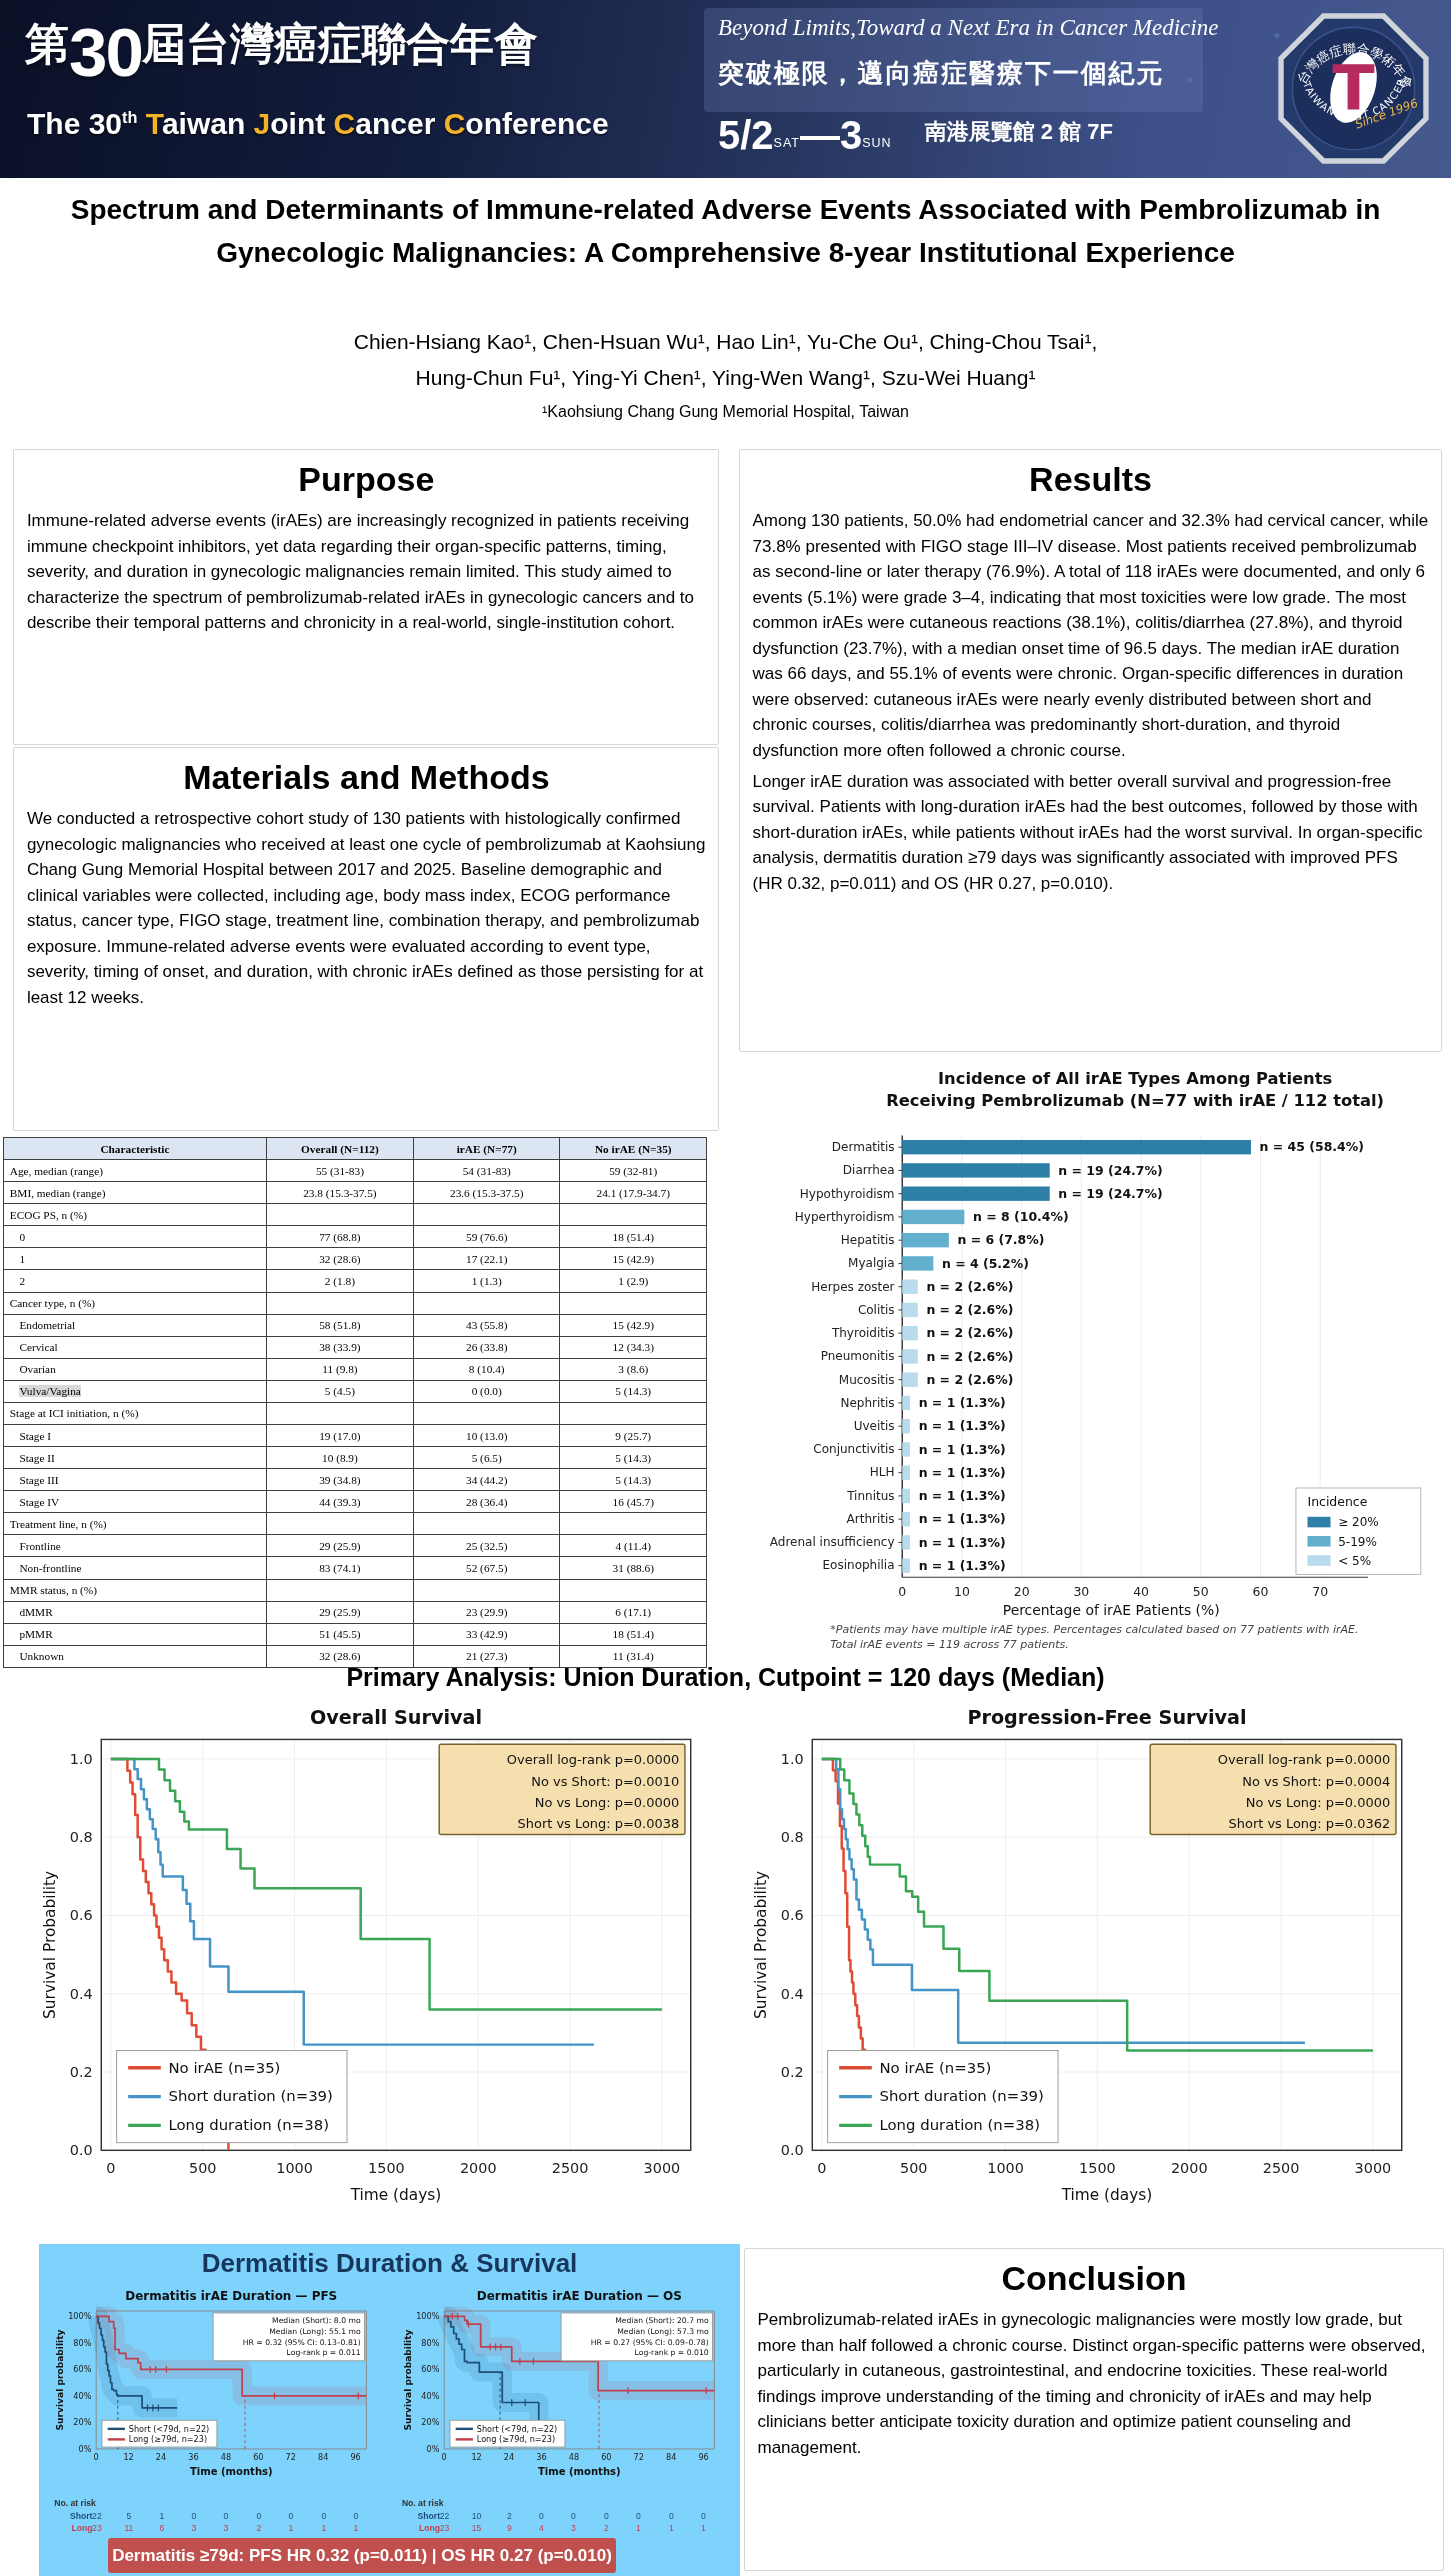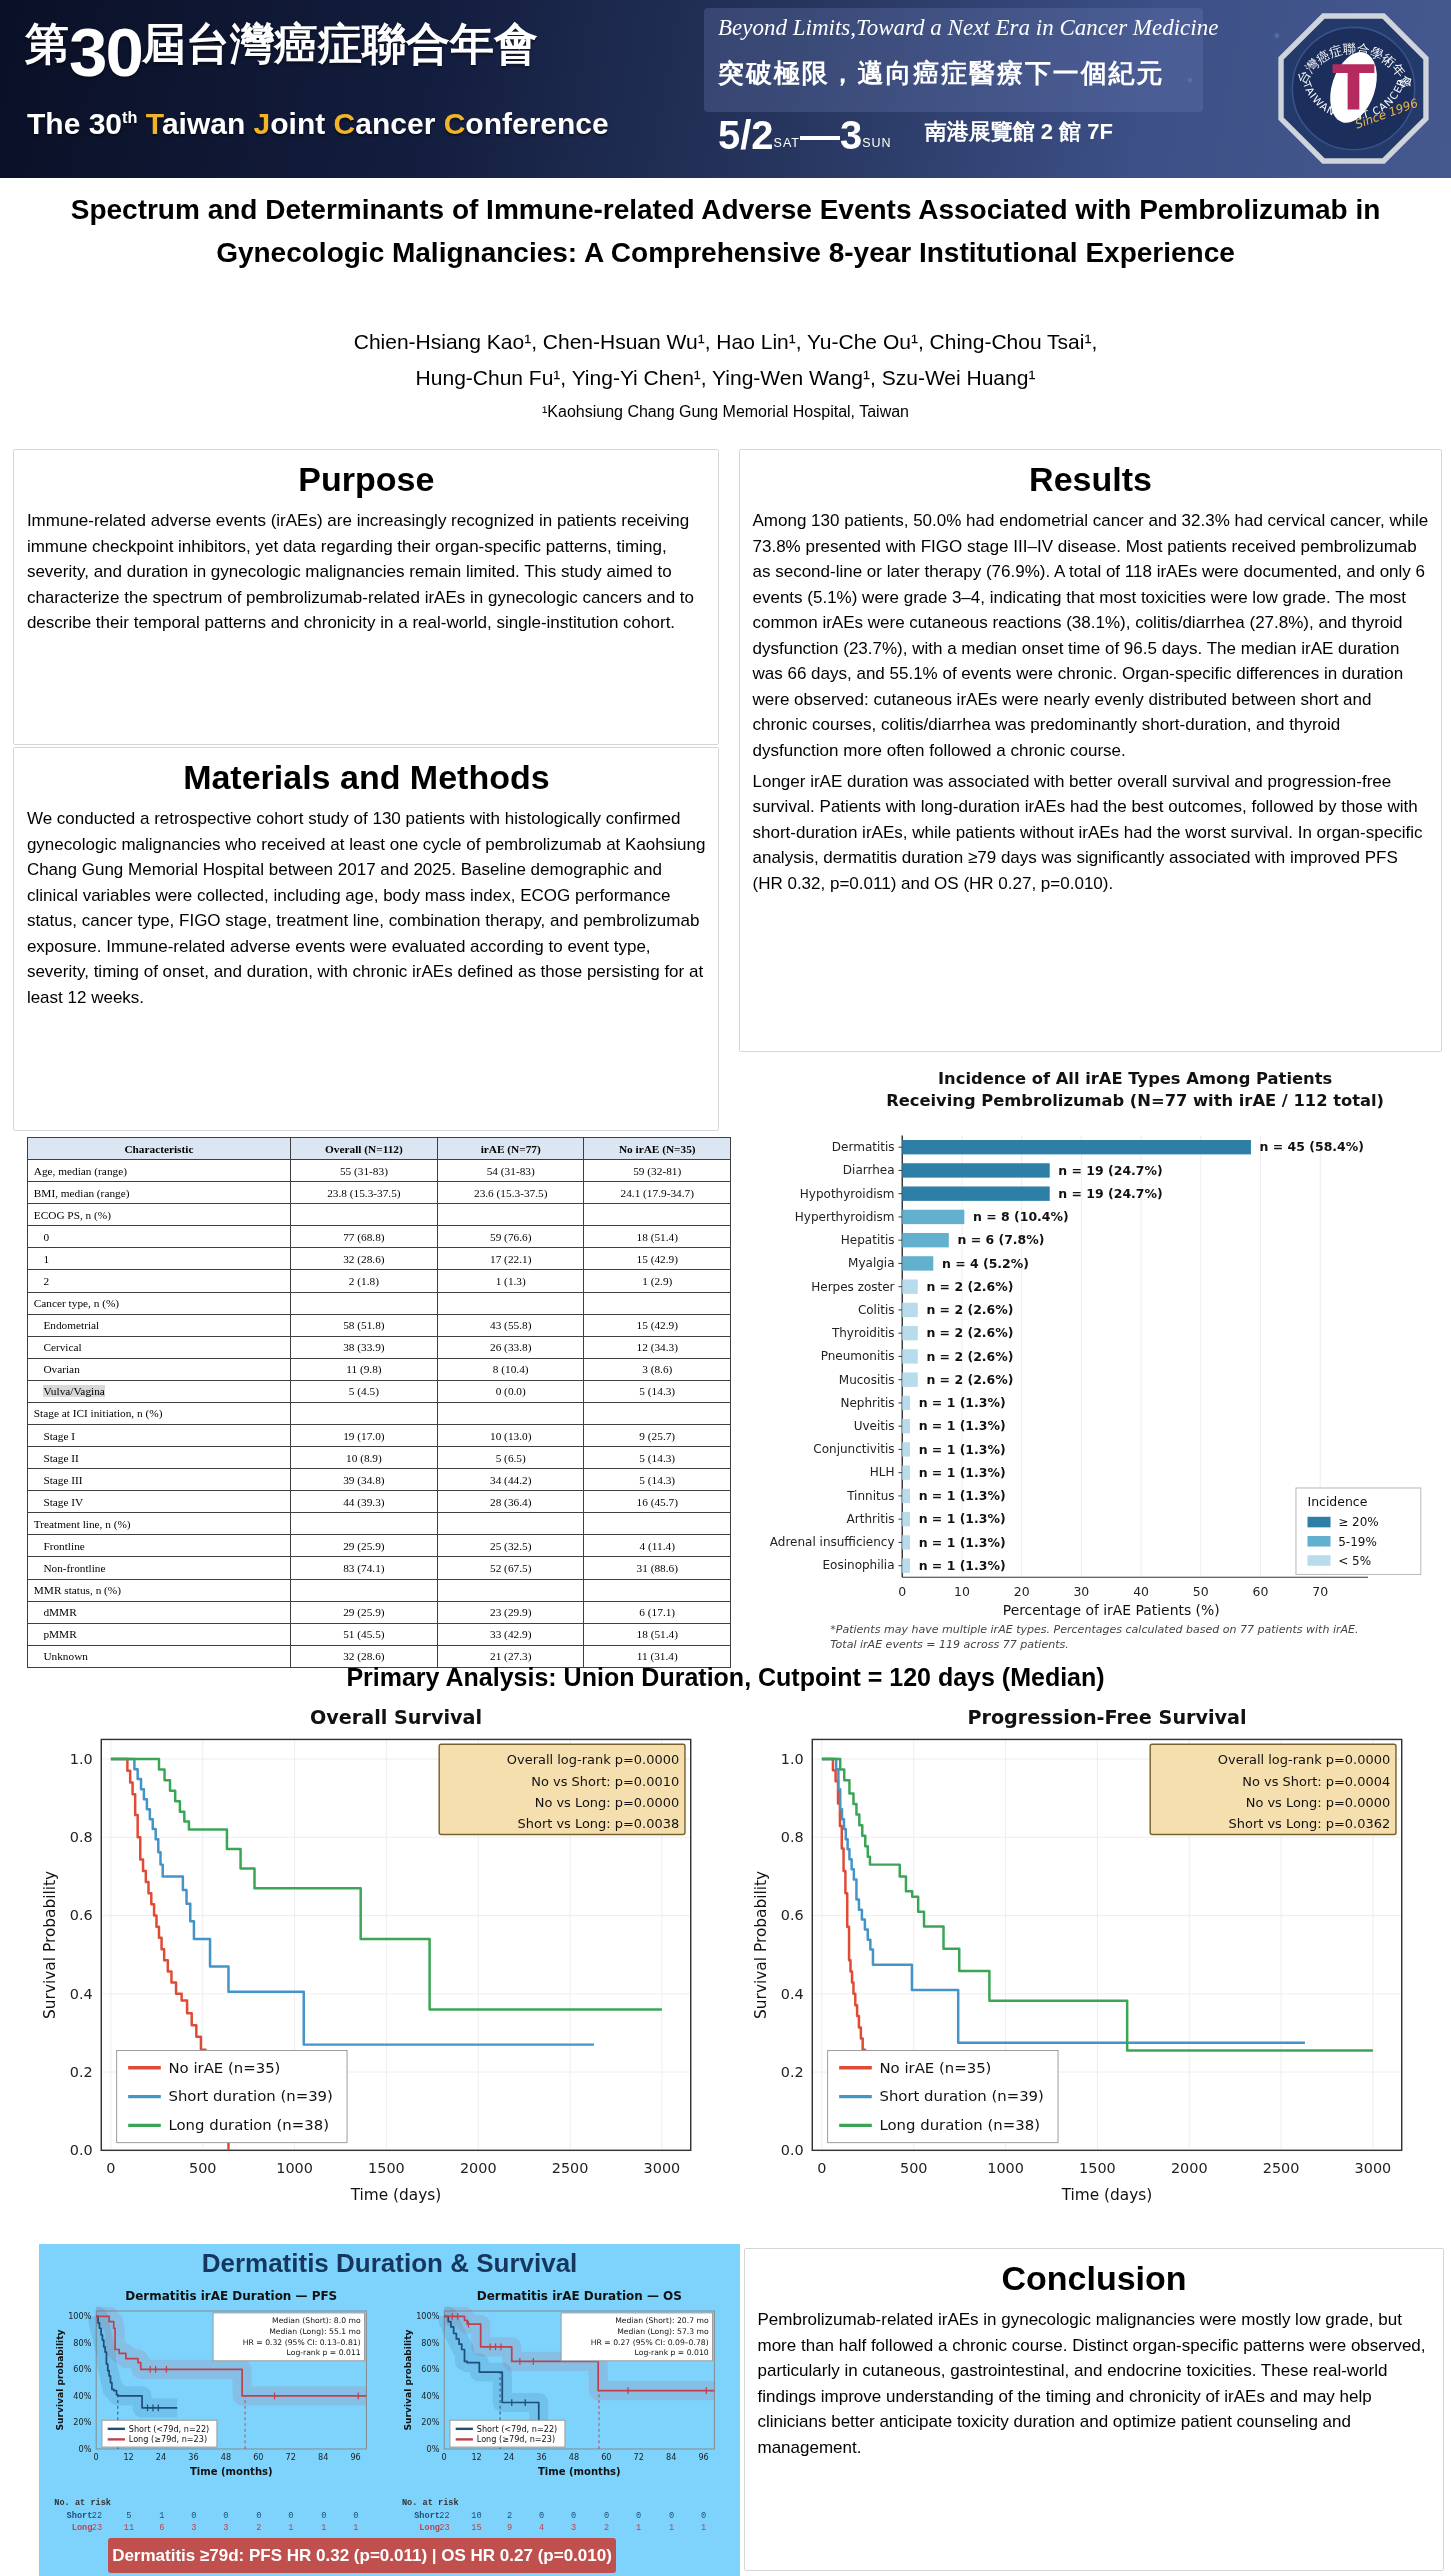--- a/index.html
+++ b/index.html
@@ -38,42 +38,42 @@
   .box{background:#fff;border:1.4px solid #d6d6d6;border-radius:1.9px;}
   .box h2{margin:9.6px 0 1.9px 0;text-align:center;font-size:34px;font-weight:800;}
   .box .txt{padding:1.9px 12.5px 7.7px 12.5px;font-size:17px;line-height:1.5;}
   .box .txt p{margin:5.8px 0;}
   #purpose-box{left:13.4px;top:449px;width:704px;height:294px;}
   #methods-box{left:13.4px;top:747px;width:704px;height:382px;}
   #results-box{left:739px;top:449px;width:701px;height:601px;}
   #conclusion-box{left:744px;top:2248px;width:698px;height:321px;}
 
   
-  #baseline-table-wrap{left:27px;top:1137px;width:704px;}
+  #baseline-table-wrap{left:3px;top:1137px;width:704px;}
   #baseline-table{border-collapse:collapse;width:704px;font-family:"Liberation Serif",serif;font-size:11.3px;}
   #baseline-table th,#baseline-table td{border:1px solid #3f3f3f;padding:2.4px 5.8px;height:16.3px;}
   #baseline-table th{background:#dce6f2;font-weight:bold;text-align:center;}
   #baseline-table td.val{text-align:center;width:147px;}
   #baseline-table td.lab{width:264px;}
   #baseline-table td.indent{padding-left:15.4px;}
   #baseline-table .hl{background:#d8d8d8;}
 
   
   #bar-block{left:739px;top:1051px;width:701px;height:607px;}
   #primary-title{left:0;top:1663px;width:1451px;text-align:center;font-size:25px;font-weight:800;}
   #km-os-block{left:36px;top:1701px;width:672px;height:530px;}
   #km-pfs-block{left:747px;top:1701px;width:672px;height:530px;}
 
   
   #derm-section{left:39px;top:2244px;width:701px;height:332px;background:#7dd3fc;}
   #derm-heading{left:0;top:3.8px;width:701px;text-align:center;font-size:26px;font-weight:800;color:#17365d;position:absolute;}
   .mini-wrap{position:absolute;width:326px;}
   #mini-pfs-wrap{left:13.4px;top:44px;}
   #mini-os-wrap{left:361px;top:44px;}
-  .risk-div{position:relative;width:326px;height:40px;font-family:Liberation Mono, monospace;}
+  .risk-div{position:relative;width:326px;height:40px;font-family:Liberation Sans, sans-serif;}
   .risk-div span{position:absolute;font-size:8.6px;}
   #derm-banner{left:69px;top:294px;width:508px;height:35px;background:#c0504d;border-radius:2.9px;color:#fff;
     font-size:17px;font-weight:bold;text-align:center;line-height:35px;position:absolute;}
 
   svg text{font-family:"DejaVu Sans",sans-serif;}
 </style>
 </head>
 <body>
 
 <div class="abs" id="header">

